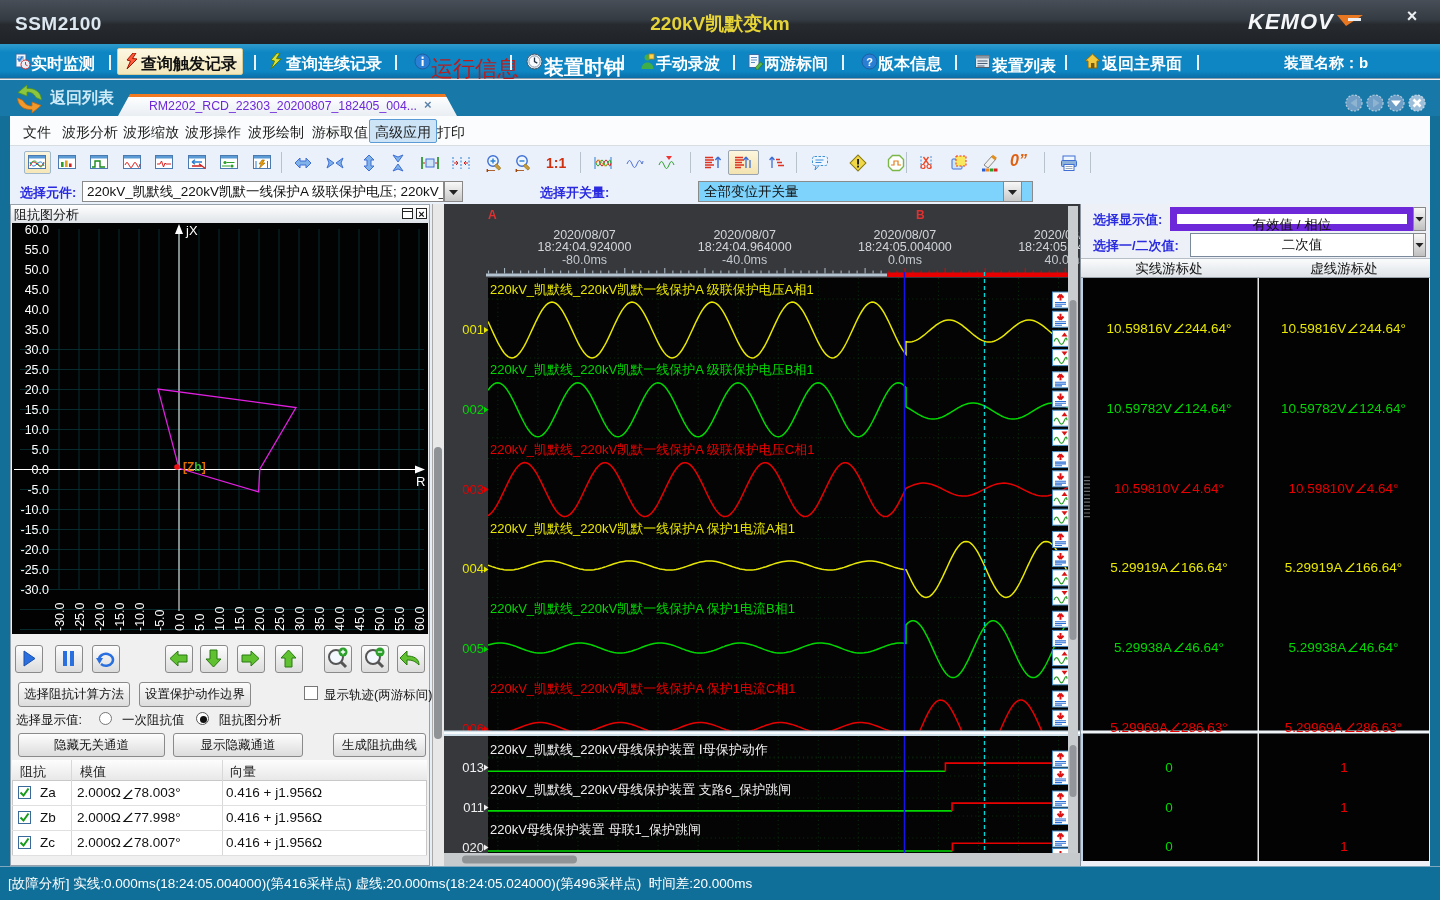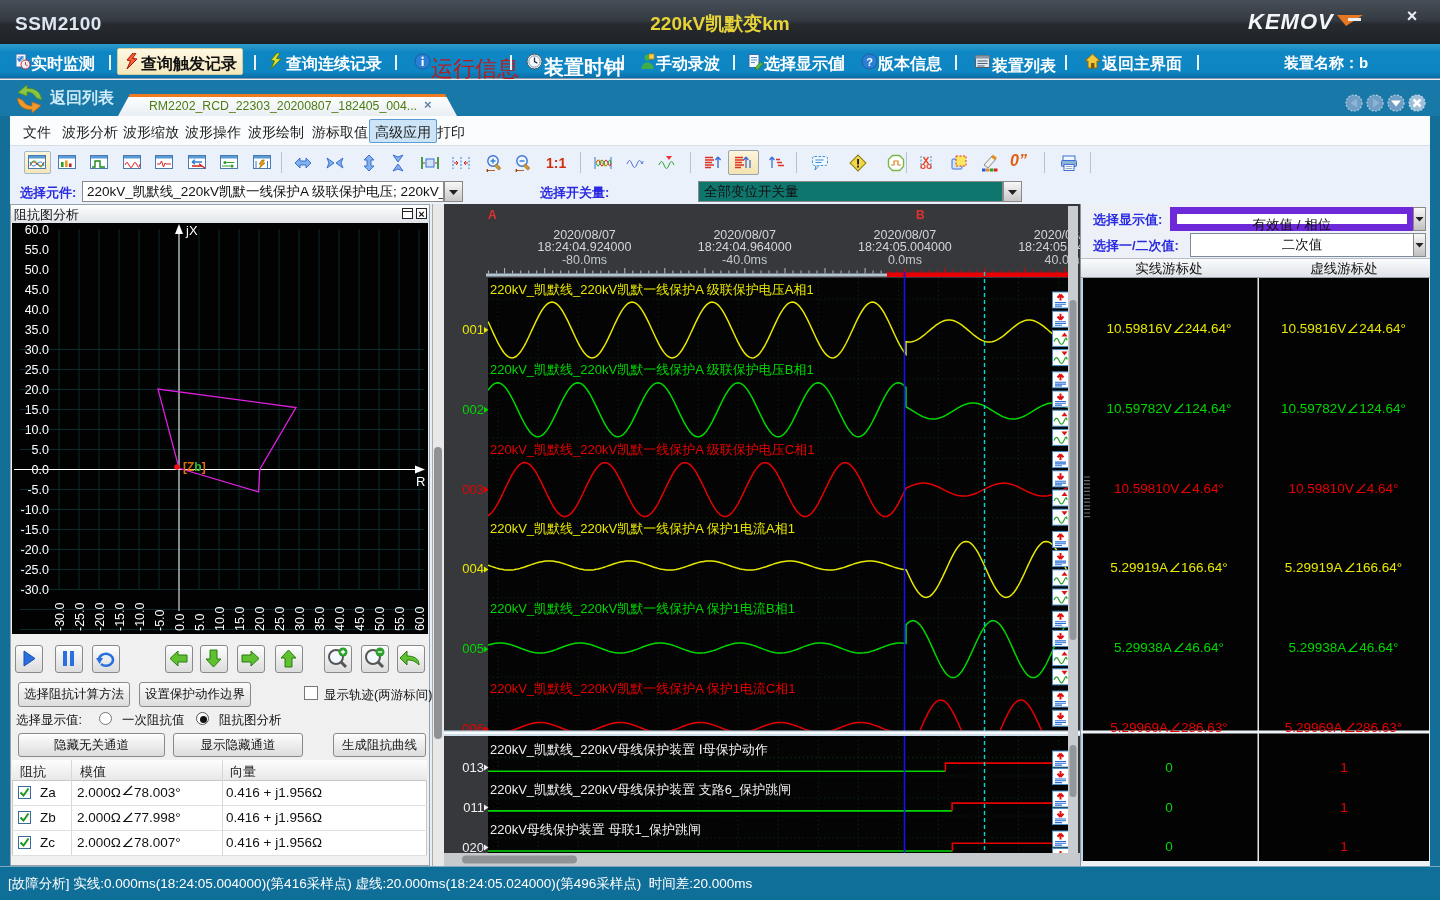--- a/index.html
+++ b/index.html
@@ -53,21 +53,21 @@
       <circle cx="8.5" cy="4.5" r="3" fill="#3fae49"></circle>
       <path d="M2.5 16c0-4 2.5-6.5 6-6.5s6 2.5 6 6.5z" fill="#3fae49"></path>
       <rect x="10" y="1" width="5" height="5" fill="#ffd34d" stroke="#b8860b" stroke-width=".8"></rect>
     </svg>
 <div class="abs" style="left:656px;top:54px;font-size:16px;font-weight:bold;color:#ffffff">手动录波</div>
 <svg class="abs" style="left:747px;top:53px" width="17" height="17" viewBox="0 0 17 17">
       <rect x="2" y="1.5" width="10" height="13" fill="#f4f8ff" stroke="#3a6ea8"></rect>
       <path d="M4 4.5h6M4 7h6M4 9.5h4" stroke="#5b8fc4"></path>
       <path d="M8 15l5.5-6 2.5 2-5.5 6z" fill="#57b847" stroke="#2f7a22" stroke-width=".8"></path>
     </svg>
-<div class="abs" style="left:764px;top:54px;font-size:16px;font-weight:bold;color:#ffffff">选择显示值</div>
+<div class="abs" style="left:764px;top:54px;font-size:16px;font-weight:bold;color:#ffffff">两游标间</div>
 <svg class="abs" style="left:861px;top:53px" width="17" height="17" viewBox="0 0 17 17">
       <circle cx="8.5" cy="8.5" r="7.5" fill="#2a7fd4" stroke="#1c5ea0"></circle>
       <text x="8.5" y="12.5" font-size="11" font-weight="bold" fill="#fff" text-anchor="middle">?</text>
     </svg>
 <div class="abs" style="left:878px;top:54px;font-size:16px;font-weight:bold;color:#ffffff">版本信息</div>
 <svg class="abs" style="left:974px;top:53px" width="17" height="17" viewBox="0 0 17 17">
       <rect x="1.5" y="2.5" width="14" height="12" fill="#dfe7ef" stroke="#55606a"></rect>
       <rect x="1.5" y="2.5" width="14" height="3" fill="#8a98a6"></rect>
       <path d="M3.5 8h10M3.5 10.5h10M3.5 13h7" stroke="#4a6076"></path>
     </svg>
@@ -89,21 +89,21 @@
 <div class="abs" style="left:1197px;top:55px;width:2px;height:15px;background:#eaf2f8"></div>
 <div class="abs" style="left:1284px;top:54px;font-size:15px;font-weight:bold;color:#fff">装置名称：b</div>
 
 <div class="abs" style="left:0;top:80px;width:1440px;height:36px;background:#1878a7"></div>
 <svg class="abs" style="left:16px;top:84px" width="27" height="31" viewBox="0 0 27 31">
  <path d="M2 8.5 L11 1 V4.5 C19 4 25 8 25.5 16 L20 13.5 C18 9.5 15 8 11 8 V12 Z" fill="#8cc63f" stroke="#55941c" stroke-width=".8"></path>
  <path d="M25 21.5 L16 29 V25.5 C8 26 2 22 1.5 14 L7 16.5 C9 20.5 12 22 16 22 V18 Z" fill="#f2992c" stroke="#c06a10" stroke-width=".8"></path>
 </svg>
 <div class="abs" style="left:50px;top:88px;font-size:16px;font-weight:bold;color:#cdeaf8">返回列表</div>
 <div class="abs" style="left:118px;top:94px;width:339px;height:22px;background:linear-gradient(#fdfeff,#e9eef3);clip-path:polygon(12px 0,327px 0,339px 100%,0 100%);border-top:3px solid #f07a22"></div>
-<div class="abs" style="left:148px;top:99px;width:270px;font-size:12.3px;color:#4d7c0f;text-align:center;white-space:nowrap">RM2202_RCD_22303_20200807_182405_004...</div>
+<div class="abs" style="left:148px;top:99px;width:270px;font-size:12.3px;color:#6d28d9;text-align:center;white-space:nowrap">RM2202_RCD_22303_20200807_182405_004...</div>
 <div class="abs" style="left:424px;top:97px;font-size:13px;color:#5b82a8;font-weight:bold">×</div>
 <svg class="abs" style="left:1345px;top:94px" width="82" height="18" viewBox="0 0 82 18">
 <circle cx="9" cy="9" r="8" fill="#6f9ec6" stroke="#b8cede" stroke-width="1.2" stroke-dasharray="2,1.5"></circle>
 <polygon points="5.5,9 12,4.5 12,13.5" fill="#8fb4d2"></polygon>
 <circle cx="30" cy="9" r="8" fill="#6f9ec6" stroke="#b8cede" stroke-width="1.2" stroke-dasharray="2,1.5"></circle>
 <polygon points="34.5,9 28,4.5 28,13.5" fill="#8fb4d2"></polygon>
 <circle cx="51" cy="9" r="8" fill="#6f9ec6" stroke="#b8cede" stroke-width="1.2" stroke-dasharray="2,1.5"></circle>
 <polygon points="46,6.5 56,6.5 51,12.5" fill="#fff"></polygon>
 <circle cx="72" cy="9" r="8" fill="#9dbfda" stroke="#c8dae8" stroke-width="1.2" stroke-dasharray="2,1.5"></circle>
 <path d="M68.5 5.5l7 7M75.5 5.5l-7 7" stroke="#fff" stroke-width="2.6"></path>
@@ -280,21 +280,21 @@
 <div class="abs" style="left:1044px;top:152px;width:1px;height:21px;background:#b8c2cc"></div>
 <div class="abs" style="left:1090px;top:152px;width:1px;height:21px;background:#b8c2cc"></div>
 <div class="abs" style="left:20px;top:184px;font-size:13px;font-weight:bold;color:#2a2ae0">选择元件:</div>
 <div class="abs" style="left:82px;top:181px;width:362px;height:21px;background:#fff;border:1px solid #8a8a8a;font-size:13.5px;color:#111;line-height:19px;padding-left:4px;white-space:nowrap;overflow:hidden">220kV_凯默线_220kV凯默一线保护A 级联保护电压; 220kV_凯默...</div>
 <div class="abs" style="left:444px;top:181px;width:19px;height:21px;background:linear-gradient(#f8f8f8,#c8c8c8);border:1px solid #888">
       <svg width="17" height="19">
         <polygon points="4,8 13,8 8.5,13" fill="#222"></polygon>
       </svg>
     </div>
 <div class="abs" style="left:540px;top:184px;font-size:13px;font-weight:bold;color:#2a2ae0">选择开关量:</div>
-<div class="abs" style="left:698px;top:181px;width:305px;height:21px;background:#0f766e;border:1px solid #8a8a8a;font-size:13.5px;color:#111;line-height:19px;padding-left:5px">全部变位开关量</div>
+<div class="abs" style="left:698px;top:181px;width:335px;height:21px;background:#7dd3fc;border:1px solid #8a8a8a;font-size:13.5px;color:#111;line-height:19px;padding-left:5px">全部变位开关量</div>
 <div class="abs" style="left:1003px;top:181px;width:19px;height:21px;background:linear-gradient(#f8f8f8,#c8c8c8);border:1px solid #888">
       <svg width="17" height="19">
         <polygon points="4,8 13,8 8.5,13" fill="#222"></polygon>
       </svg>
     </div>
 <div class="abs" style="left:0;top:116px;width:10px;height:784px;background:#136f98"></div>
 <div class="abs" style="left:1430px;top:116px;width:10px;height:784px;background:#136f98"></div>
 <div class="abs" style="left:10px;top:204px;width:420px;height:662px;background:#f0f0f0;border:1px solid #98a2ac"></div>
 <div class="abs" style="left:11px;top:205px;width:418px;height:18px;background:linear-gradient(#ffffff,#dfe3e8)"></div>
 <div class="abs" style="left:14px;top:206px;font-size:13px;color:#111">阻抗图分析</div>
@@ -441,21 +441,21 @@
 <div class="abs" style="left:230px;top:763px;font-size:13px;color:#222">向量</div>
 <div class="abs" style="left:71px;top:760px;width:1px;height:96px;background:#d8d8d8"></div>
 <div class="abs" style="left:222px;top:760px;width:1px;height:96px;background:#d8d8d8"></div>
 <div class="abs" style="left:12px;top:805px;width:415px;height:1px;background:#e0e0e0"></div>
 <div class="abs" style="left:18px;top:786px;width:13px;height:13px;background:#fff;border:1.5px solid #3a6a9a">
       <svg width="11" height="11">
         <path d="M1.5 5.5l3 3 5-7" stroke="#1a9a1a" stroke-width="2" fill="none"></path>
       </svg>
     </div>
 <div class="abs" style="left:40px;top:785px;font-size:13.5px;color:#111">Za</div>
-<div class="abs" style="left:77px;top:785px;font-size:13.5px;color:#111;display:flex;align-items:flex-start">2.000Ω<svg width="11" height="11" viewBox="0 0 11 11" style="margin:0 1px">
+<div class="abs" style="left:77px;top:785px;font-size:13.5px;color:#111;display:flex;align-items:flex-end">2.000Ω<svg width="11" height="11" viewBox="0 0 11 11" style="margin:0 1px">
         <path d="M10 1 L2 9.5 H10.5" stroke="#111" fill="none" stroke-width="1.2"></path>
       </svg>78.003°</div>
 <div class="abs" style="left:226px;top:785px;font-size:13.5px;color:#111">0.416 + j1.956Ω</div>
 <div class="abs" style="left:12px;top:830px;width:415px;height:1px;background:#e0e0e0"></div>
 <div class="abs" style="left:18px;top:811px;width:13px;height:13px;background:#fff;border:1.5px solid #3a6a9a">
       <svg width="11" height="11">
         <path d="M1.5 5.5l3 3 5-7" stroke="#1a9a1a" stroke-width="2" fill="none"></path>
       </svg>
     </div>
 <div class="abs" style="left:40px;top:810px;font-size:13.5px;color:#111">Zb</div>

